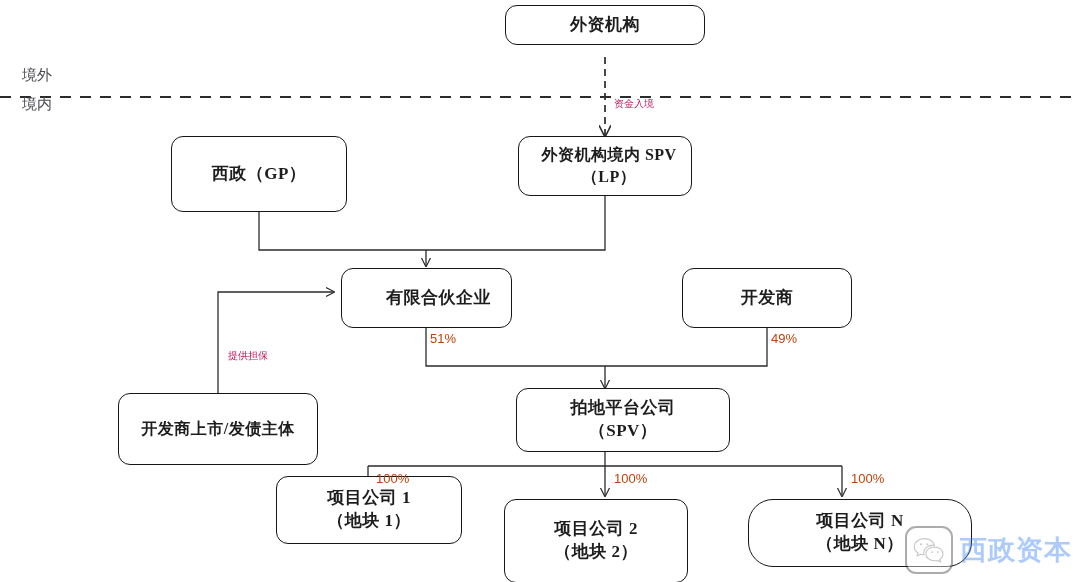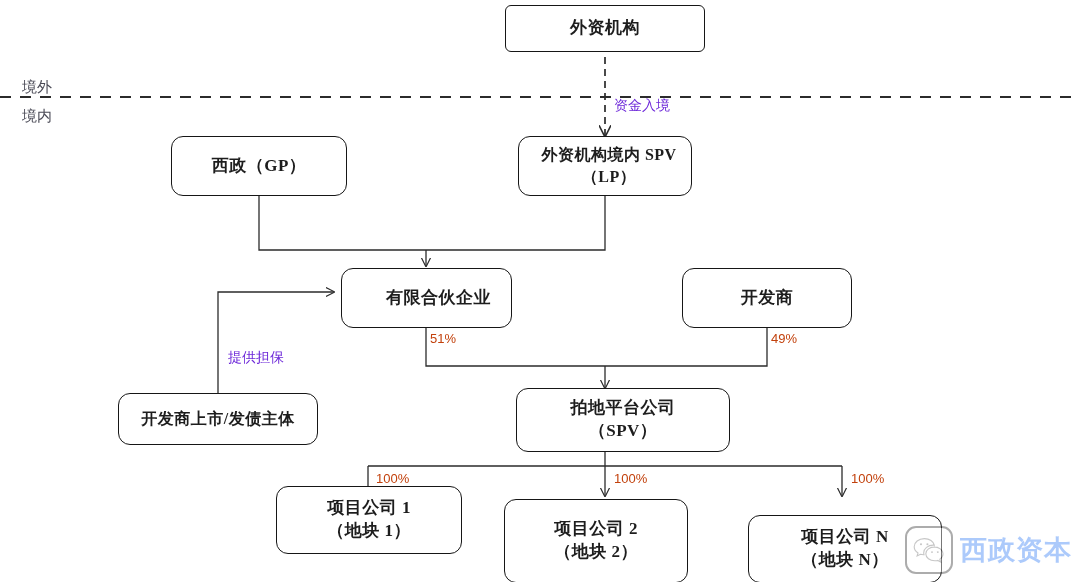--- a/index.html
+++ b/index.html
@@ -38,38 +38,37 @@
     color: #1d1d1d;
     font-weight: bold;
     font-size: 17px;
     line-height: 1.35;
     letter-spacing: 0.5px;
     z-index: 3;
   }
   .node .ln { display: block; white-space: nowrap; }
   .edge-label {
     position: absolute;
-    font-size: 14px;
+    font-size: 10px;
     font-family: "Liberation Serif", "DejaVu Serif", serif;
-    color: #6d28d9;
+    color: #be185d;
     white-space: nowrap;
     z-index: 4;
   }
   .edge-label.pct {
     font-family: "Liberation Sans", sans-serif;
     font-size: 13px;
     color: #c2410c;
   }
   .border-label {
     position: absolute;
     font-size: 15px;
     color: #4a4a56;
     white-space: nowrap;
     z-index: 4;
-    margin-top: 12px;
   }
   #watermark {
     position: absolute;
     right: 8px;
     bottom: 8px;
     display: flex;
     align-items: center;
     gap: 7px;
     opacity: 0.42;
     z-index: 6;
@@ -124,61 +123,61 @@
 
     <path d="M 605 452 L 605 466 M 368 466 L 842 466" fill="none" stroke="#2b2b2b" stroke-width="1.3"></path>
     <path d="M 368 466 L 368 501" fill="none" stroke="#2b2b2b" stroke-width="1.3" marker-end="url(#arw)"></path>
     <path d="M 605 466 L 605 496" fill="none" stroke="#2b2b2b" stroke-width="1.3" marker-end="url(#arw)"></path>
     <path d="M 842 466 L 842 496" fill="none" stroke="#2b2b2b" stroke-width="1.3" marker-end="url(#arw)"></path>
   </svg>
 
   <div class="border-label" style="left:22px; top:66px;">境外</div>
   <div class="border-label" style="left:22px; top:95px;">境内</div>
 
-  <div class="node" style="left:505px; top:5px; width:200px; height:47px;border-radius:6px;">
+  <div class="node" style="left:505px; top:5px; width:200px; height:40px;">
     <span class="ln">外资机构</span>
   </div>
 
   <div class="node" style="left:518px; top:136px; width:174px; height:60px; font-size:16px;padding-left:8px;">
     <span class="ln">外资机构境内 SPV</span>
     <span class="ln">（LP）</span>
   </div>
 
-  <div class="node" style="left:171px; top:136px; width:176px; height:60px;">
+  <div class="node" style="left:171px; top:136px; width:176px; height:76px;">
     <span class="ln">西政（GP）</span>
   </div>
 
   <div class="node" style="left:341px; top:268px; width:171px; height:60px;padding-left:24px;">
     <span class="ln">有限合伙企业</span>
   </div>
 
   <div class="node" style="left:682px; top:268px; width:170px; height:60px;text-align:right;">
     <span class="ln">开发商</span>
   </div>
 
-  <div class="node" style="left:118px; top:393px; width:200px; height:52px; font-size:16px;">
+  <div class="node" style="left:118px; top:393px; width:200px; height:72px; font-size:16px;">
     <span class="ln">开发商上市/发债主体</span>
   </div>
 
   <div class="node" style="left:516px; top:388px; width:214px; height:64px;">
     <span class="ln">拍地平台公司</span>
     <span class="ln">（SPV）</span>
   </div>
 
-  <div class="node" style="left:276px; top:486px; width:186px; height:68px;">
+  <div class="node" style="left:276px; top:476px; width:186px; height:68px;">
     <span class="ln">项目公司 1</span>
     <span class="ln">（地块 1）</span>
   </div>
 
   <div class="node" style="left:504px; top:499px; width:184px; height:84px;">
     <span class="ln">项目公司 2</span>
     <span class="ln">（地块 2）</span>
   </div>
 
-  <div class="node" style="left:748px; top:515px; width:194px; height:68px;">
+  <div class="node" style="left:748px; top:499px; width:224px; height:68px;border-radius:25px;">
     <span class="ln">项目公司 N</span>
     <span class="ln">（地块 N）</span>
   </div>
 
   <div class="edge-label" style="left:614px; top:97px;">资金入境</div>
 
   <div class="edge-label" style="left:228px; top:349px;">提供担保</div>
 
   <div class="edge-label pct" style="left:430px; top:331px;">51%</div>
 

